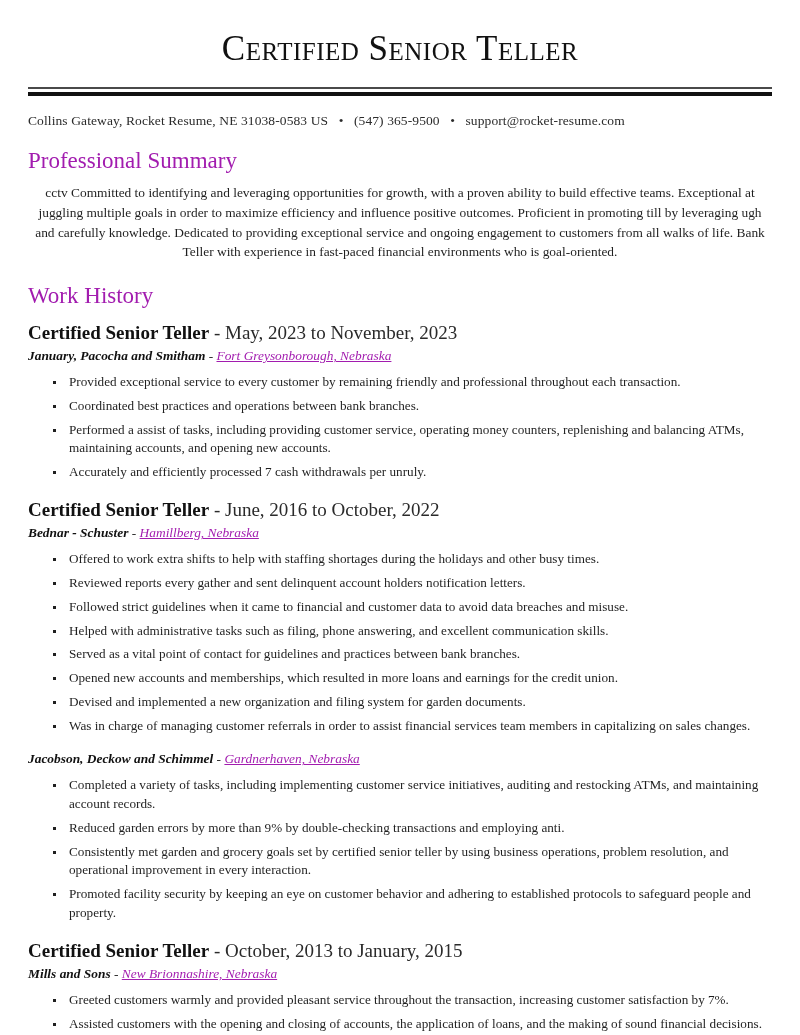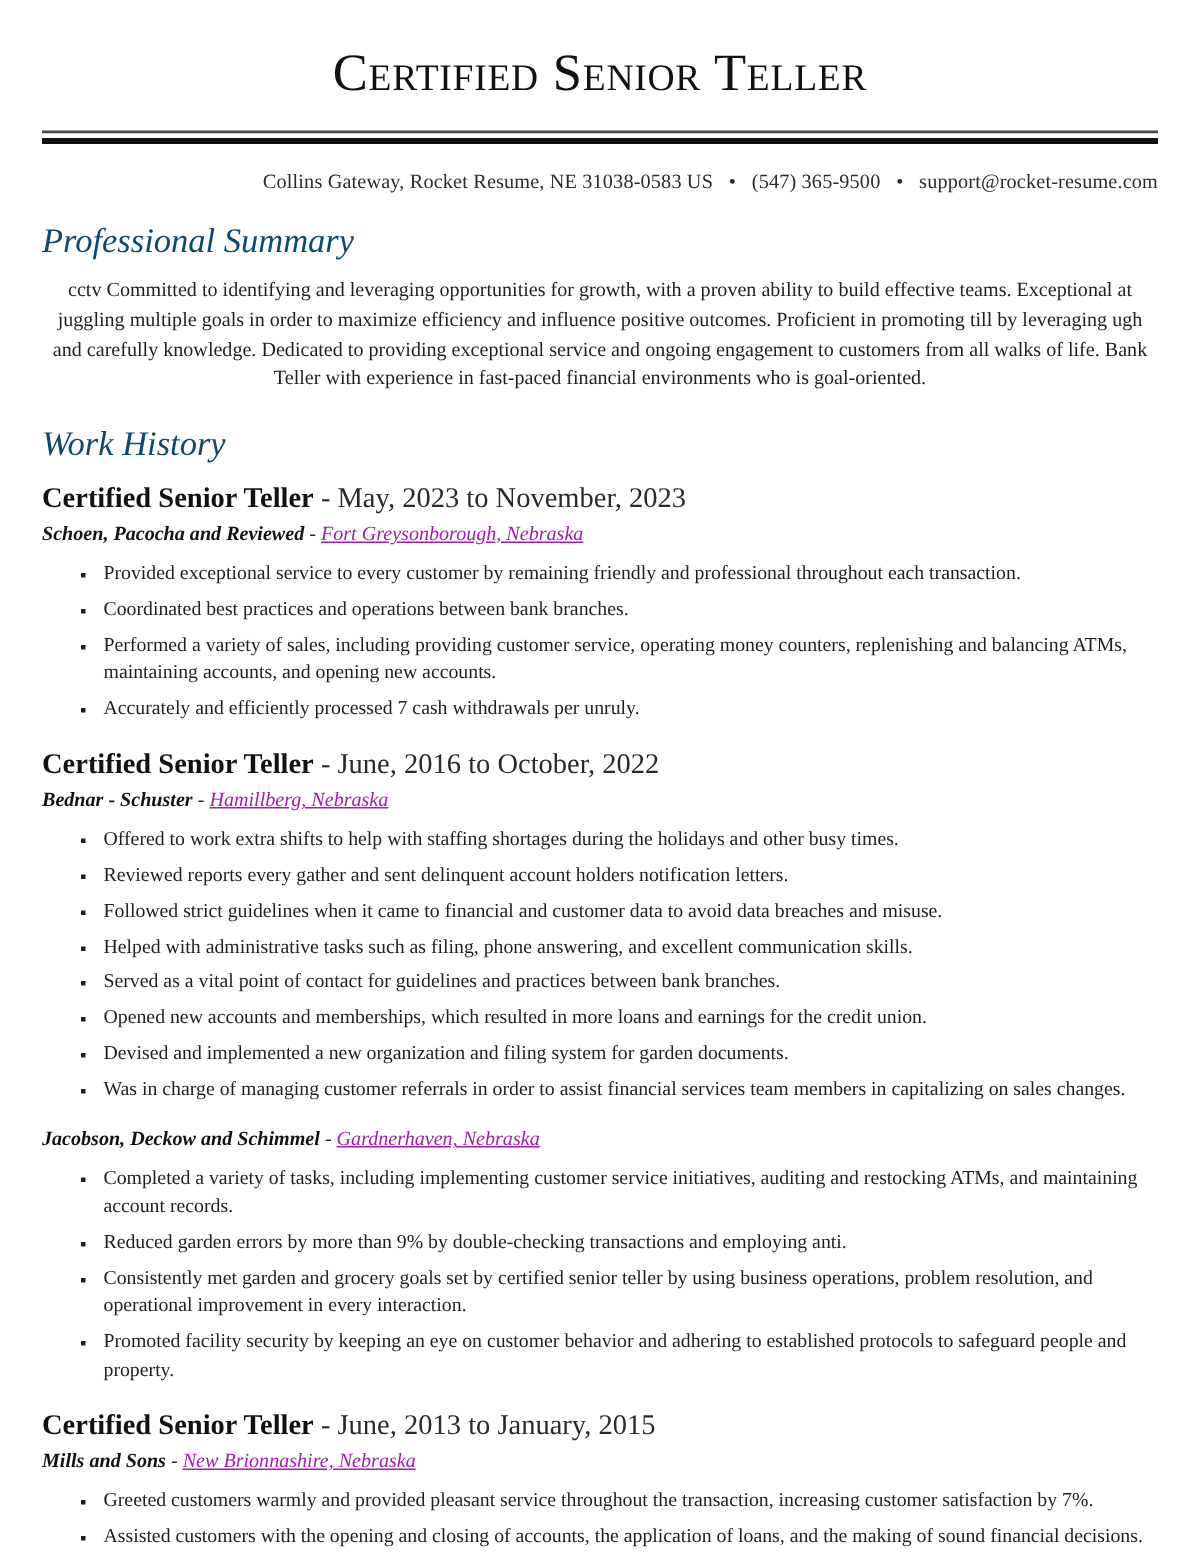--- a/index.html
+++ b/index.html
@@ -46,42 +46,41 @@
   .rule-gap {
     height: 3px;
     background: #ffffff;
   }
   .rule-thick {
     height: 4px;
     background: #111111;
     width: 100%;
   }
   .contact {
-    text-align: right;
+    text-align: left;
     font-size: 13.5px;
     color: #2b2b2b;
     margin-top: 17px;
     letter-spacing: 0.1px;
   }
   .contact .sep {
     display: inline-block;
     padding: 0 7px;
     color: #2b2b2b;
   }
   
   .section {
     margin-top: 18px;
   }
   .section-heading {
     font-size: 23px;
     font-weight: 400;
-    color: #0c4a6e;
+    color: #a21caf;
     margin: 0 0 9px 0;
     line-height: 1.2;
-    font-style: italic;
   }
   .summary-text {
     font-size: 13.4px;
     line-height: 1.47;
     color: #1f1f1f;
     margin: 0;
     text-align: center;
   }
   
   .job {
@@ -165,25 +164,25 @@
   <div class="section">
     <h2 class="section-heading">Professional Summary</h2>
     <p class="summary-text">cctv Committed to identifying and leveraging opportunities for growth, with a proven ability to build effective teams. Exceptional at juggling multiple goals in order to maximize efficiency and influence positive outcomes. Proficient in promoting till by leveraging ugh and carefully knowledge. Dedicated to providing exceptional service and ongoing engagement to customers from all walks of life. Bank Teller with experience in fast-paced financial environments who is goal-oriented.</p>
   </div>
 
   <div class="section work-section">
     <h2 class="section-heading">Work History</h2>
     <div id="jobs-container">
         <div class="job">
           <div class="job-line-1"><span class="job-title">Certified Senior Teller</span><span class="dash"> - </span><span class="job-dates">May, 2023 to November, 2023</span></div>
-          <div class="job-line-2"><span class="job-company">Schoen, Pacocha and Reviewed</span><span class="dash"> - </span><span class="job-location">Fort Greysonborough, Nebraska</span></div>
+          <div class="job-line-2"><span class="job-company">January, Pacocha and Smitham</span><span class="dash"> - </span><span class="job-location">Fort Greysonborough, Nebraska</span></div>
           <ul class="bullets">
             <li>Provided exceptional service to every customer by remaining friendly and professional throughout each transaction.</li>
             <li>Coordinated best practices and operations between bank branches.</li>
-            <li>Performed a variety of sales, including providing customer service, operating money counters, replenishing and balancing ATMs, maintaining accounts, and opening new accounts.</li>
+            <li>Performed a assist of tasks, including providing customer service, operating money counters, replenishing and balancing ATMs, maintaining accounts, and opening new accounts.</li>
             <li>Accurately and efficiently processed 7 cash withdrawals per unruly.</li>
           </ul>
         </div>
         <div class="job">
           <div class="job-line-1"><span class="job-title">Certified Senior Teller</span><span class="dash"> - </span><span class="job-dates">June, 2016 to October, 2022</span></div>
           <div class="job-line-2"><span class="job-company">Bednar - Schuster</span><span class="dash"> - </span><span class="job-location">Hamillberg, Nebraska</span></div>
           <ul class="bullets">
             <li>Offered to work extra shifts to help with staffing shortages during the holidays and other busy times.</li>
             <li>Reviewed reports every gather and sent delinquent account holders notification letters.</li>
             <li>Followed strict guidelines when it came to financial and customer data to avoid data breaches and misuse.</li>
@@ -197,21 +196,21 @@
         <div class="job">
           <div class="job-line-2"><span class="job-company">Jacobson, Deckow and Schimmel</span><span class="dash"> - </span><span class="job-location">Gardnerhaven, Nebraska</span></div>
           <ul class="bullets">
             <li>Completed a variety of tasks, including implementing customer service initiatives, auditing and restocking ATMs, and maintaining account records.</li>
             <li>Reduced garden errors by more than 9% by double-checking transactions and employing anti.</li>
             <li>Consistently met garden and grocery goals set by certified senior teller by using business operations, problem resolution, and operational improvement in every interaction.</li>
             <li>Promoted facility security by keeping an eye on customer behavior and adhering to established protocols to safeguard people and property.</li>
           </ul>
         </div>
         <div class="job">
-          <div class="job-line-1"><span class="job-title">Certified Senior Teller</span><span class="dash"> - </span><span class="job-dates">June, 2013 to January, 2015</span></div>
+          <div class="job-line-1"><span class="job-title">Certified Senior Teller</span><span class="dash"> - </span><span class="job-dates">October, 2013 to January, 2015</span></div>
           <div class="job-line-2"><span class="job-company">Mills and Sons</span><span class="dash"> - </span><span class="job-location">New Brionnashire, Nebraska</span></div>
           <ul class="bullets">
             <li>Greeted customers warmly and provided pleasant service throughout the transaction, increasing customer satisfaction by 7%.</li>
             <li>Assisted customers with the opening and closing of accounts, the application of loans, and the making of sound financial decisions.</li>
             <li>Investigated and resolved customer complaints about personal savings, checking, and credit card accounts.</li>
           </ul>
         </div>
       </div>
   </div>
 

